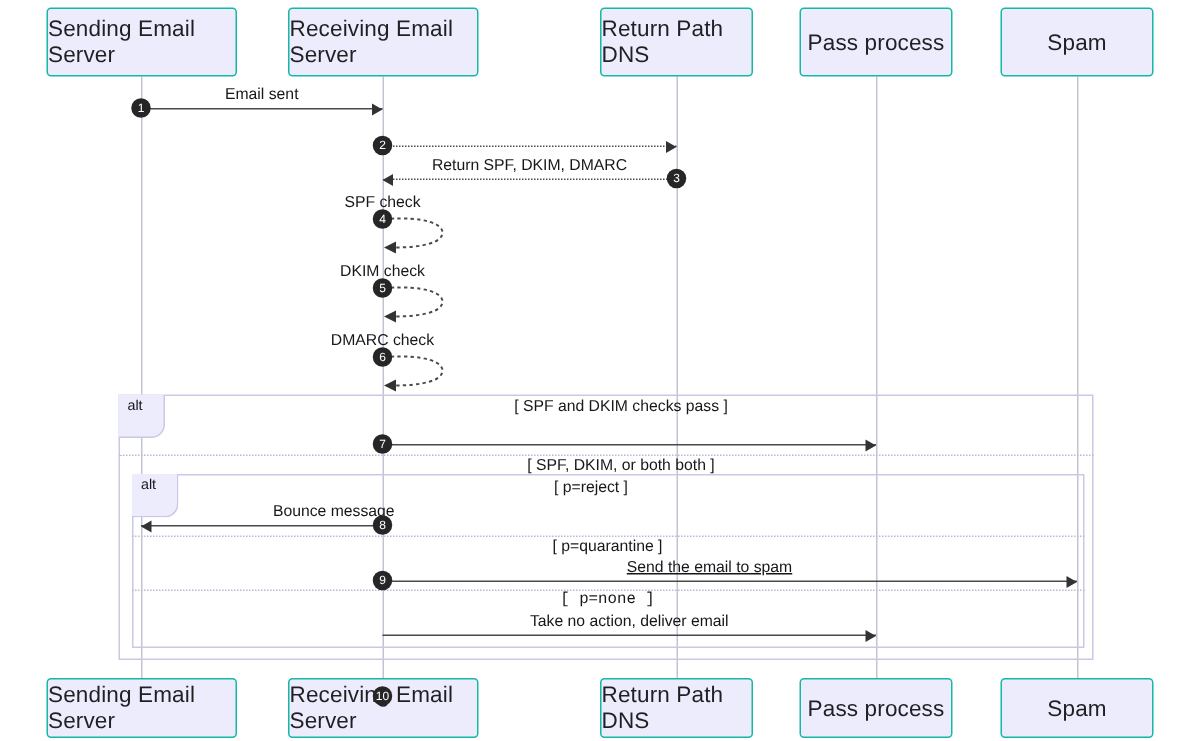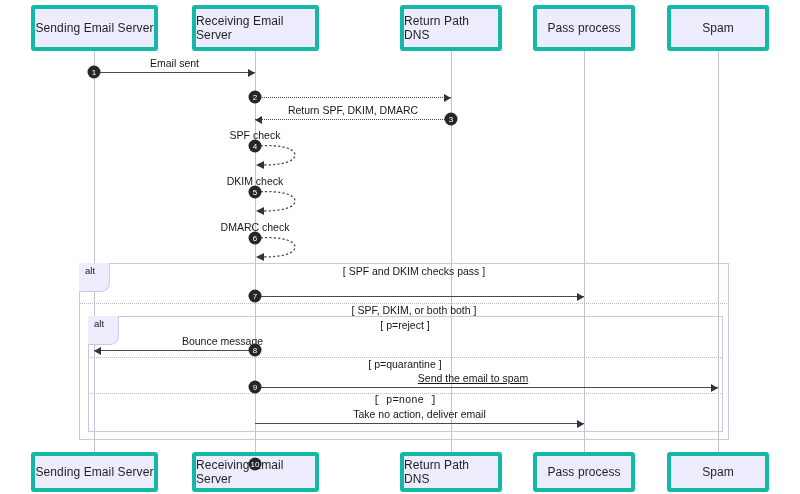--- a/index.html
+++ b/index.html
@@ -9,24 +9,24 @@
     font-family:"Liberation Sans", sans-serif;
     overflow:hidden;
     position:relative;
   }
   #diagram{position:absolute;left:0;top:0;width:800px;height:494px;}
 
   
   .actor-box{
     position:absolute;
     background:#ececfc;
-    border:4px solid #14b8a6;
+    border:1px solid #14b8a6;
     border-radius:3px;
     display:flex;align-items:center;justify-content:center;
-    font-size:12px;
+    font-size:15px;
     color:#1f1f24;
     box-sizing:border-box;
     letter-spacing:0.1px;
   }
   
   .lifeline{
     position:absolute;
     width:1px;
     background:#c3c3d6;
   }
@@ -117,21 +117,21 @@
     <div class="lifeline" style="left: 451px; top: 51px; height: 401px;"></div>
     <div class="lifeline" style="left: 584px; top: 51px; height: 401px;"></div>
     <div class="lifeline" style="left: 718px; top: 51px; height: 401px;"></div>
     <div class="frag" style="left: 79px; top: 263px; width: 650px; height: 177px;"></div>
     <div class="frag-tab" style="left: 79px; top: 263px;">alt</div>
     <div class="msg-label center" style="left: 414px; top: 265px;">[ SPF and DKIM checks pass ]</div>
     <div class="frag-divider" style="left: 79px; top: 303px; width: 650px;"></div>
     <div class="msg-label center" style="left: 414px; top: 304px;">[ SPF, DKIM, or both both ]</div>
     <div class="frag" style="left: 88px; top: 316px; width: 635px; height: 116px;"></div>
     <div class="frag-tab" style="left: 88px; top: 316px;">alt</div>
-    <div class="msg-label center" style="left: 405px; top: 319px;">[ p=reject ]</div>
+    <div class="msg-label center" style="left: 394px; top: 319px;">[ p=reject ]</div>
     <div class="frag-divider" style="left: 88px; top: 357px; width: 635px;"></div>
     <div class="msg-label center" style="left: 405px; top: 358px;">[ p=quarantine ]</div>
     <div class="frag-divider" style="left: 88px; top: 393px; width: 635px;"></div>
     <div class="msg-label center" style="left: 405px; top: 394px; font-family: Liberation Mono, monospace;">[ p=none ]</div>
     <div class="arrow-line" style="left: 94px; top: 72px; width: 161px;"></div>
     <div class="arrow-head r" style="left: 248px; top: 68.5px;"></div>
     <div class="msg-label center" style="left: 174.5px; top: 57px;">Email sent</div>
     <div class="seq-badge" style="left: 94px; top: 72px;">1</div>
     <div class="arrow-line dotted" style="left: 255px; top: 97px; width: 196px;"></div>
     <div class="arrow-head r" style="left: 444px; top: 93.5px;"></div>

